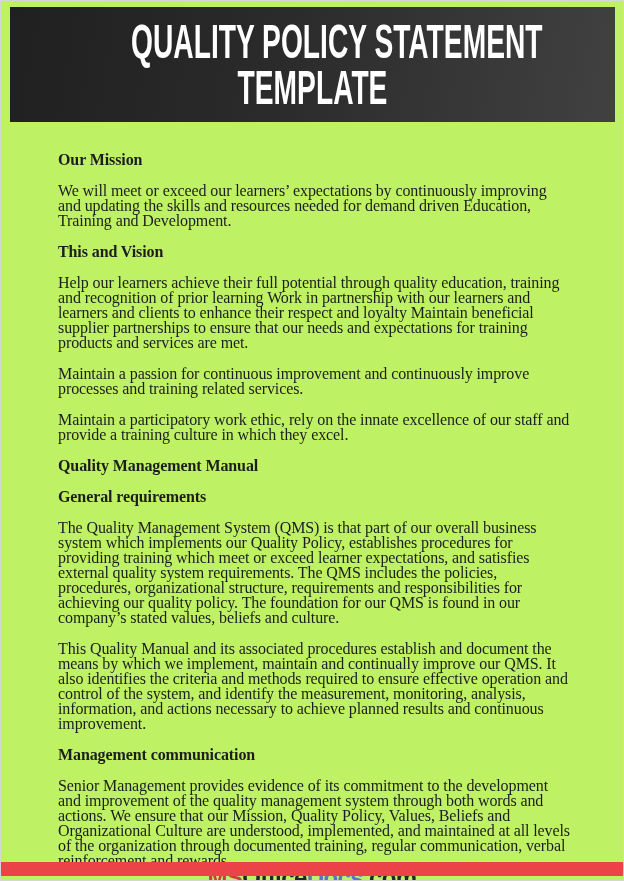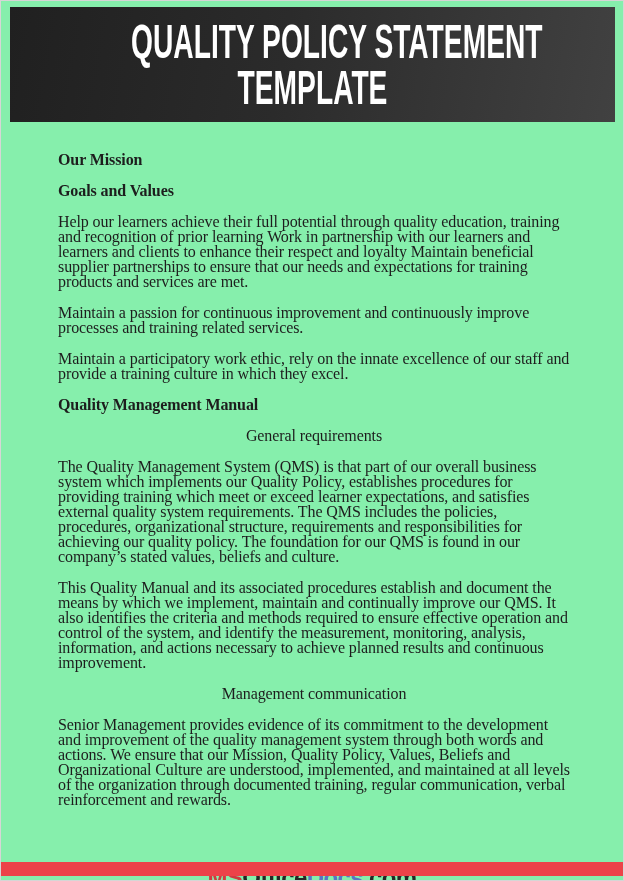--- a/index.html
+++ b/index.html
@@ -5,21 +5,21 @@
   html, body {
     margin: 0;
     padding: 0;
     background: #f2f2f2;
     font-family: "Liberation Serif", serif;
   }
   .page {
     position: relative;
     width: 622px;
     height: 879px;
-    background: #86efac;
+    background: #bef264;
     border: 1px solid #d6d6d6;
     overflow: hidden;
     box-sizing: content-box;
   }
   
   .banner {
     position: absolute;
     top: 6px;
     left: 9px;
     right: 8px;
@@ -51,23 +51,22 @@
     color: #1d1d1d;
     font-size: 16px;
     line-height: 15px;
     letter-spacing: -0.1px;
   }
   .content .h {
     font-weight: 700;
     margin: 0 0 16px 0;
   }
   .content .sub {
-    font-weight: 400;
+    font-weight: 700;
     margin: 0 0 16px 0;
-    text-align: center;
   }
   .content .p {
     font-weight: 400;
     margin: 0 0 16px 0;
     text-align: left;
   }
   
   .logo-box {
     position: absolute;
     top: 861px;
@@ -101,21 +100,22 @@
 
 <div class="page">
 
   <div class="banner">
     <span class="banner-line">QUALITY POLICY STATEMENT</span>
     <span class="banner-line">TEMPLATE</span>
   </div>
 
   <div class="content">
     <div class="h">Our Mission</div>
-    <div class="h">Goals and Values</div>
+    <div class="p">We will meet or exceed our learners’ expectations by continuously improving and updating the skills and resources needed for demand driven Education, Training and Development.</div>
+    <div class="h">This and Vision</div>
     <div class="p">Help our learners achieve their full potential through quality education, training and recognition of prior learning Work in partnership with our learners and learners and clients to enhance their respect and loyalty Maintain beneficial supplier partnerships to ensure that our needs and expectations for training products and services are met.</div>
     <div class="p">Maintain a passion for continuous improvement and continuously improve processes and training related services.</div>
     <div class="p">Maintain a participatory work ethic, rely on the innate excellence of our staff and provide a training culture in which they excel.</div>
     <div class="h">Quality Management Manual</div>
     <div class="sub">General requirements</div>
     <div class="p">The Quality Management System (QMS) is that part of our overall business system which implements our Quality Policy, establishes procedures for providing training which meet or exceed learner expectations, and satisfies external quality system requirements. The QMS includes the policies, procedures, organizational structure, requirements and responsibilities for achieving our quality policy. The foundation for our QMS is found in our company’s stated values, beliefs and culture.</div>
     <div class="p">This Quality Manual and its associated procedures establish and document the means by which we implement, maintain and continually improve our QMS. It also identifies the criteria and methods required to ensure effective operation and control of the system, and identify the measurement, monitoring, analysis, information, and actions necessary to achieve planned results and continuous improvement.</div>
     <div class="sub">Management communication</div>
     <div class="p">Senior Management provides evidence of its commitment to the development and improvement of the quality management system through both words and actions.  We ensure that our Mission, Quality Policy, Values, Beliefs and Organizational Culture are understood, implemented, and maintained at all levels of the organization through documented training, regular communication, verbal reinforcement and rewards.</div>
   </div>

